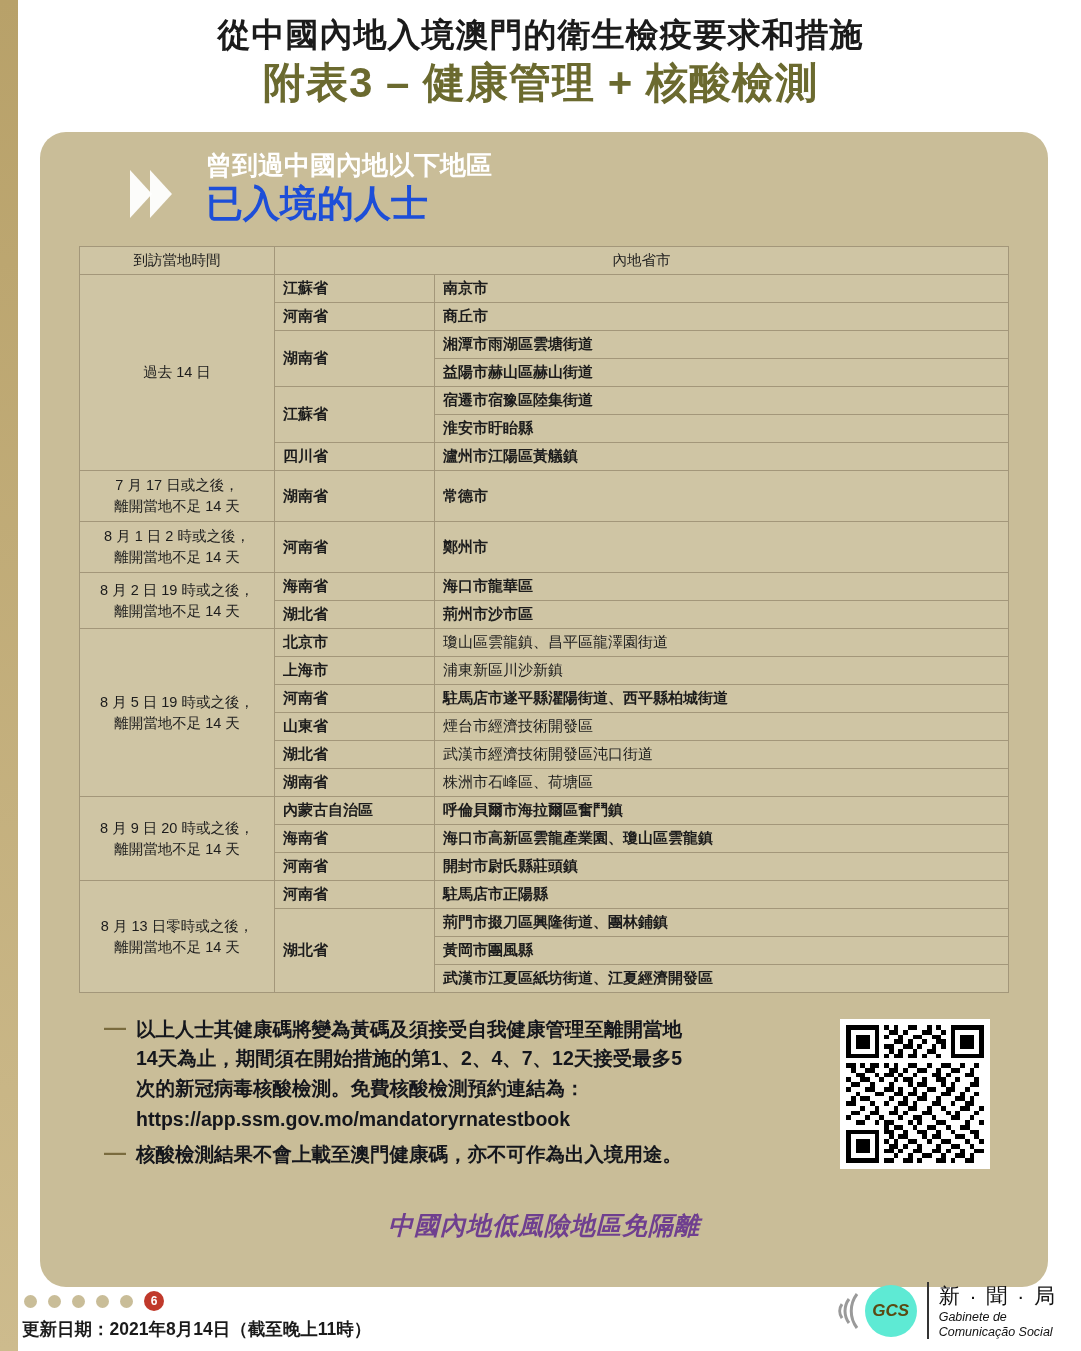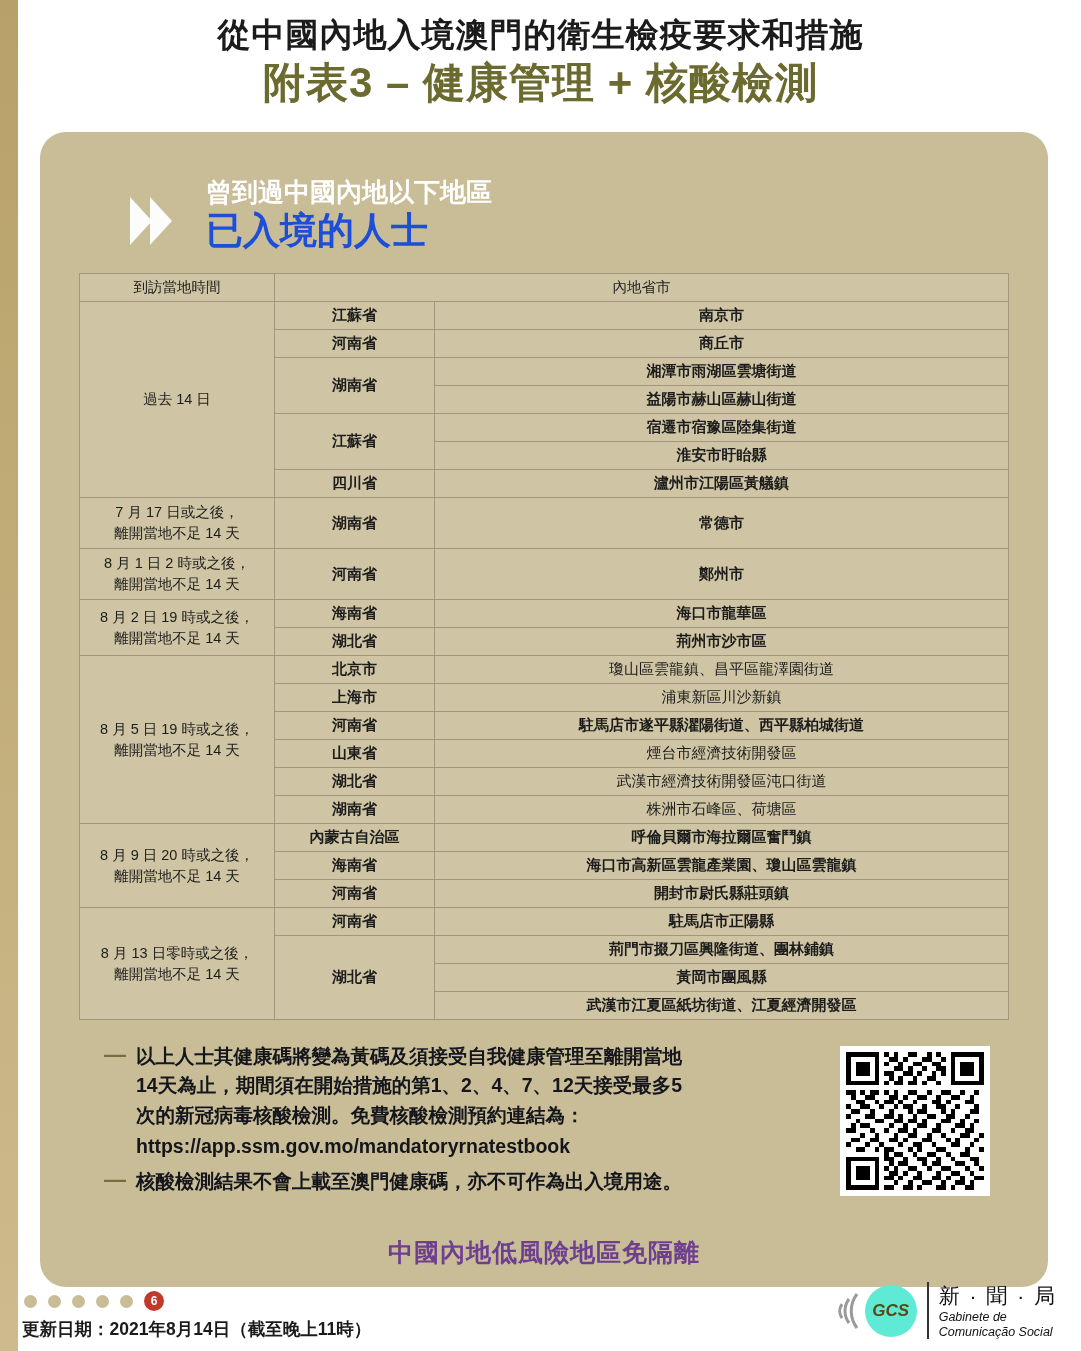--- a/index.html
+++ b/index.html
@@ -28,21 +28,21 @@
     font-size:42px; font-weight:bold; color:#6b6a2f;
     letter-spacing:1px; line-height:1.25; margin-top:2px;
   }
   .panel {
     position:absolute;
     left:40px; top:132px; width:1008px; height:1155px;
     background:#c9bd98;
     border-radius:26px;
   }
   .panel-inner { padding:18px 28px 0 28px; }
-  .chev-row { display:flex; align-items:flex-start; margin-left:62px;margin-top:27px; }
+  .chev-row { display:flex; align-items:flex-start; margin-left:62px; }
   .chevrons {
     position:relative; width:70px; height:76px; flex:0 0 70px;
     margin-top:6px;
   }
   .chev {
     position:absolute; top:14px;
     width:0;height:0;
     border-top:24px solid transparent;
     border-bottom:24px solid transparent;
     border-left:22px solid #ffffff;
@@ -59,21 +59,20 @@
     border-collapse:collapse;
     background:#cfc5a4;
     font-size:14.5px;
     color:#1c1c1c;
   }
   table.data th, table.data td {
     border:1px solid #9d9madd;
     border:1px solid #a3977a;
     padding:4px 8px;
     vertical-align:middle;
-    text-align:center;
   }
   table.data th {
     font-weight:normal;
     text-align:center;
     font-size:14.5px;
     height:26px;
   }
   td.period {
     width:195px; text-align:center; font-size:14.5px; line-height:1.45;
   }
@@ -107,20 +106,21 @@
   .qr {
     flex:0 0 150px; width:150px; height:150px;
     background:#ffffff; padding:6px;
     margin-top:4px;
   }
   .qr svg { display:block; }
   .footline {
     text-align:center; margin-top:34px;
     font-size:25px; font-weight:bold; color:#6f3f8f;
     letter-spacing:1px;
+    font-style:italic;
   }
   
   .bottom {
     position:absolute; left:0; bottom:0; width:1081px; height:64px;
   }
   .dots { position:absolute; left:24px; bottom:40px; display:flex; align-items:center; }
   .dot { width:13px;height:13px;border-radius:50%;background:#c9bd98;margin-right:11px;}
   .dot.active {
     width:20px;height:20px;background:#c0392b;color:#fff;
     display:flex;align-items:center;justify-content:center;

